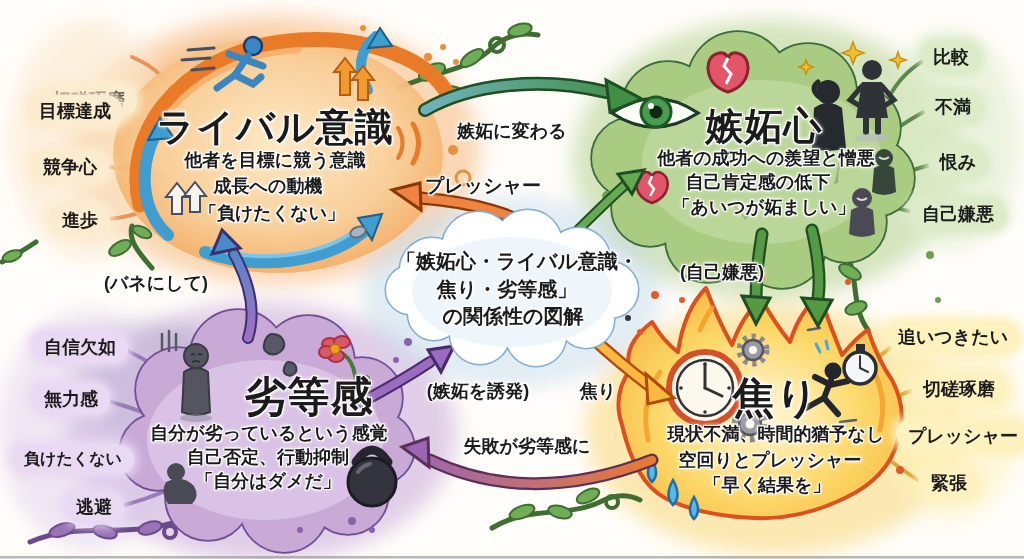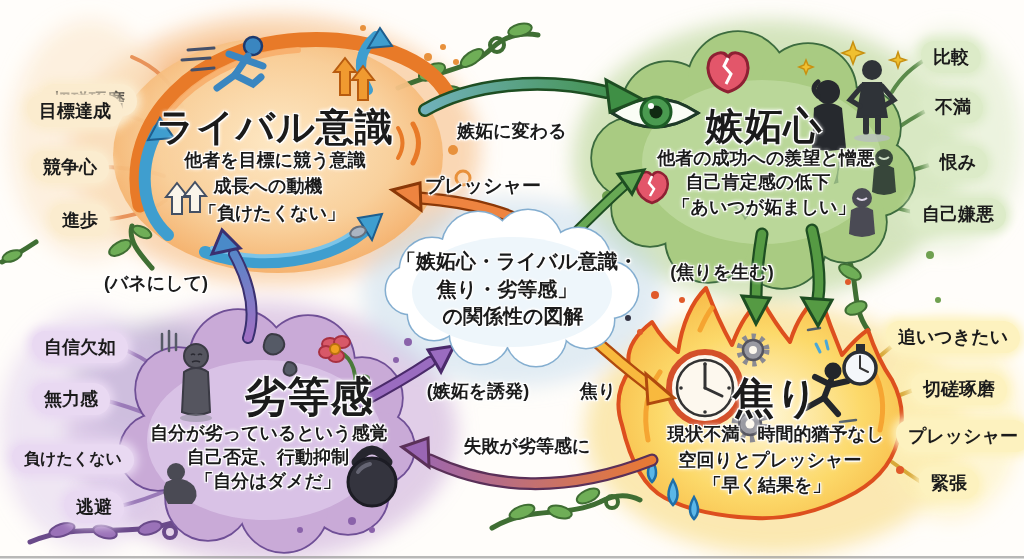--- a/index.html
+++ b/index.html
@@ -505,19 +505,19 @@
 <div class="pill pill-yellow" style="left:959px;top:389px;">切磋琢磨</div>
 <div class="pill pill-yellow" style="left:963px;top:436px;">プレッシャー</div>
 <div class="pill pill-yellow" style="left:949px;top:483px;">緊張</div>
 
 <div class="txt cdesc" style="left:517px;top:261px;">「嫉妬心・ライバル意識・</div>
 <div class="txt cdesc" style="left:507px;top:289px;">焦り・劣等感」</div>
 <div class="txt cdesc" style="left:513px;top:316px;">の関係性の図解</div>
 
 <div class="txt alabel" style="left:512px;top:131px;">嫉妬に変わる</div>
 <div class="txt alabel" style="left:483px;top:186px;font-size:19px;">プレッシャー</div>
-<div class="txt alabel" style="left:722px;top:272px;">(焦りを生む)</div>
+<div class="txt alabel" style="left:722px;top:272px;">(自己嫌悪)</div>
 <div class="txt alabel" style="left:156px;top:283px;">(バネにして)</div>
 <div class="txt alabel" style="left:478px;top:391px;">(嫉妬を誘発)</div>
 <div class="txt alabel" style="left:598px;top:391px;">焦り</div>
 <div class="txt alabel" style="left:527px;top:446px;">失敗が劣等感に</div>
 
 </div>
 
 </body></html>

